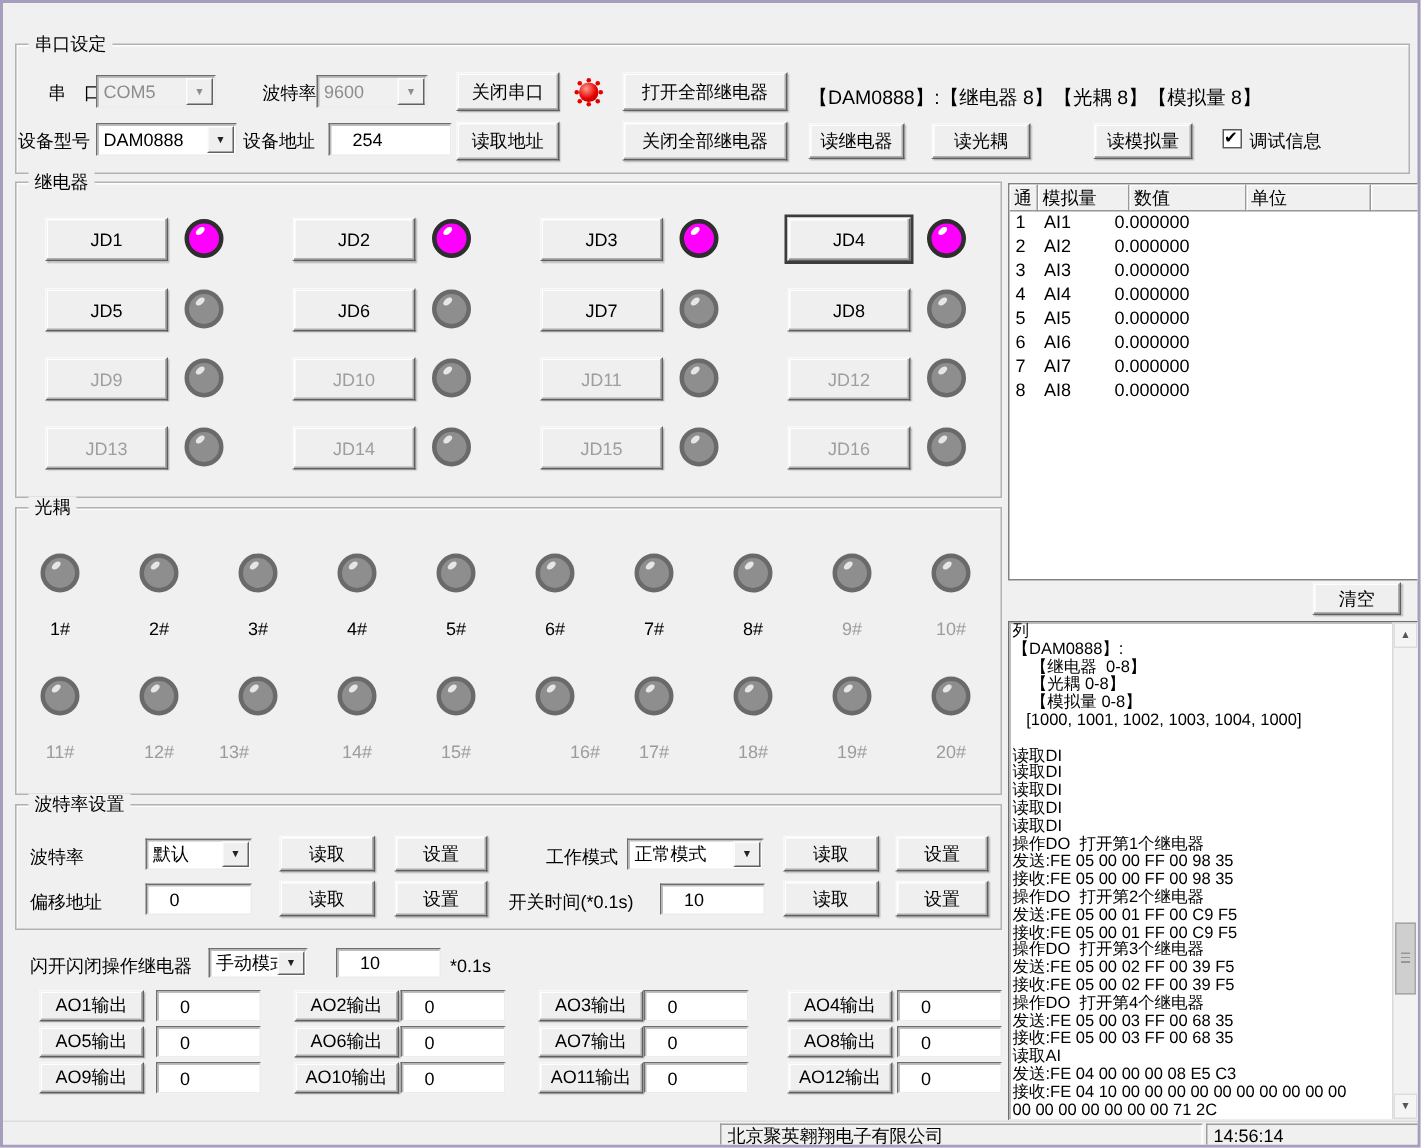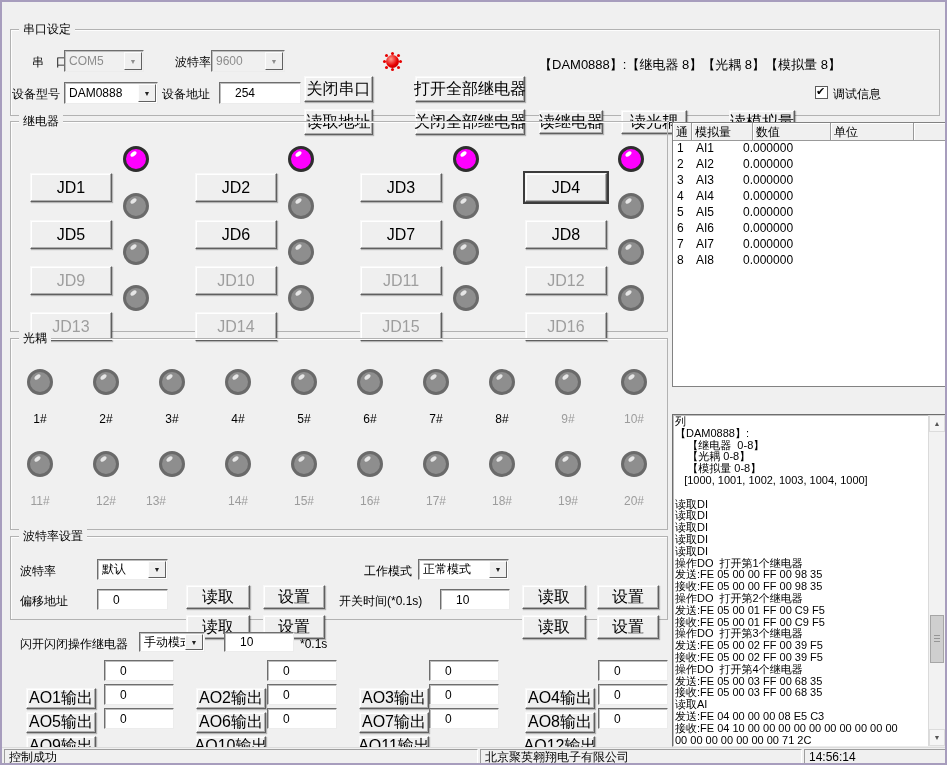--- a/index.html
+++ b/index.html
@@ -6,21 +6,21 @@
   .win{position:relative;width:947px;height:765px;background:#f0f0f0;border:2px solid #a79dbd;box-sizing:border-box;overflow:hidden;}
   
   .titlebar{position:absolute;left:0;top:0;right:0;height:20px;background:linear-gradient(#f4f0fa,#ddd4ea);border-bottom:1px solid #b9aed0;}
   .title-icon{position:absolute;left:5px;top:3px;width:13px;height:13px;border-radius:3px;background:conic-gradient(#e03018 0 90deg,#f07030 90deg 180deg,#c02010 180deg 270deg,#e65520 270deg);box-shadow:inset 0 0 0 2px rgba(255,255,255,.55);}
   .title-text{position:absolute;left:24px;top:3px;font-size:12px;color:#1a1a1a;}
   .close-btn{position:absolute;right:3px;top:1px;width:38px;height:17px;background:linear-gradient(#f2a28c,#d9573c 45%,#b23320);border:1px solid #8e2418;border-radius:3px;color:#fff;font-size:10px;font-weight:bold;display:flex;align-items:center;justify-content:center;cursor:pointer;}
   .close-btn::before{content:"✕";}
   
   .lbl{position:absolute;font-size:12px;line-height:14px;white-space:nowrap;color:#000;}
   .lbl.dim{color:#9c9c9c;}
-  .btn{position:absolute;background:#efefef;border:1px solid;border-color:#f8f8f8 #5f5f5f #5f5f5f #f8f8f8;box-shadow:inset -1px -1px 0 #aeaeae,inset 1px 1px 0 #fff,1px 1px 1px rgba(0,0,0,.25);font-size:16px;display:flex;align-items:center;justify-content:center;box-sizing:border-box;cursor:pointer;white-space:nowrap;color:#000;margin-top:28px;}
+  .btn{position:absolute;background:#efefef;border:1px solid;border-color:#f8f8f8 #5f5f5f #5f5f5f #f8f8f8;box-shadow:inset -1px -1px 0 #aeaeae,inset 1px 1px 0 #fff,1px 1px 1px rgba(0,0,0,.25);font-size:12px;display:flex;align-items:center;justify-content:center;box-sizing:border-box;cursor:pointer;white-space:nowrap;color:#000;}
   .btn.disabled{color:#9e9e9e;}
   .btn.focused{box-shadow:0 0 0 2px #3c3c3c,inset -1px -1px 0 #aeaeae,inset 1px 1px 0 #fff;}
   .combo{position:absolute;background:#fff;border:1px solid;border-color:#6e6e6e #ececec #ececec #6e6e6e;box-shadow:inset 1px 1px 0 #bdbdbd;font-size:12px;display:flex;align-items:center;padding-left:4px;box-sizing:border-box;cursor:pointer;}
   .combo .arrow{position:absolute;right:1px;top:1px;bottom:1px;width:16px;background:#efefef;border:1px solid;border-color:#fdfdfd #616161 #616161 #fdfdfd;display:flex;align-items:center;justify-content:center;font-size:7px;color:#222;}
   .combo .arrow::before{content:"▼";}
   .combo.disabled{background:#f0f0f0;color:#8d8d8d;}
   .combo.disabled .arrow{color:#8d8d8d;}
   .input{position:absolute;background:#fff;border:1px solid;border-color:#6e6e6e #ececec #ececec #6e6e6e;box-shadow:inset 1px 1px 0 #bdbdbd;font-size:12px;padding:0 15px;box-sizing:border-box;font-family:"Liberation Sans",sans-serif;color:#000;outline:none;}
   .group{position:absolute;border:1px solid #b2b2b2;box-shadow:inset 1px 1px 0 #fdfdfd;box-sizing:border-box;}
   .group-label{position:absolute;top:-8px;left:8px;background:#f0f0f0;padding:0 4px;font-size:12px;line-height:15px;}
@@ -163,21 +163,21 @@
   <span class="led" style="left:355px;top:449px;"></span>
   <span class="led" style="left:421px;top:449px;"></span>
   <span class="led" style="left:487px;top:449px;"></span>
   <span class="led" style="left:553px;top:449px;"></span>
   <span class="led" style="left:619px;top:449px;"></span>
   <span class="lbl dim" style="left:8px;top:492px;width:60px;text-align:center;">11#</span>
   <span class="lbl dim" style="left:74px;top:492px;width:60px;text-align:center;">12#</span>
   <span class="lbl dim" style="left:124px;top:492px;width:60px;text-align:center;">13#</span>
   <span class="lbl dim" style="left:206px;top:492px;width:60px;text-align:center;">14#</span>
   <span class="lbl dim" style="left:272px;top:492px;width:60px;text-align:center;">15#</span>
-  <span class="lbl dim" style="left:338px;top:492px;width:60px;text-align:center;">16#</span>
+  <span class="lbl dim" style="left:338px;top:492px;width:60px;text-align:right;">16#</span>
   <span class="lbl dim" style="left:404px;top:492px;width:60px;text-align:center;">17#</span>
   <span class="lbl dim" style="left:470px;top:492px;width:60px;text-align:center;">18#</span>
   <span class="lbl dim" style="left:536px;top:492px;width:60px;text-align:center;">19#</span>
   <span class="lbl dim" style="left:602px;top:492px;width:60px;text-align:center;">20#</span>
 
   <div class="group" style="left:8px;top:534px;width:658px;height:84px;">
     <span class="group-label">波特率设置</span>
   </div>
   <span class="lbl" style="left:18px;top:562px;">波特率</span>
   <div class="combo" style="left:95px;top:557px;width:71px;height:21px;">
@@ -328,18 +328,17 @@
 接收:FE 04 10 00 00 00 00 00 00 00 00 00 00
 00 00 00 00 00 00 00 71 2C</pre>
     <div class="vscroll">
       <div class="varrow up"></div>
       <div class="vthumb"></div>
       <div class="varrow down"></div>
     </div>
   </div>
 
   <div class="statusbar">
-    <div class="spanel" style="left:2px;width:474px;">控制成功</div>
     <div class="spanel" style="left:478px;width:322px;">北京聚英翱翔电子有限公司</div>
     <div class="spanel" style="left:802px;width:143px;">14:56:14</div>
   </div>
 
 </div>
 
 </body></html>

